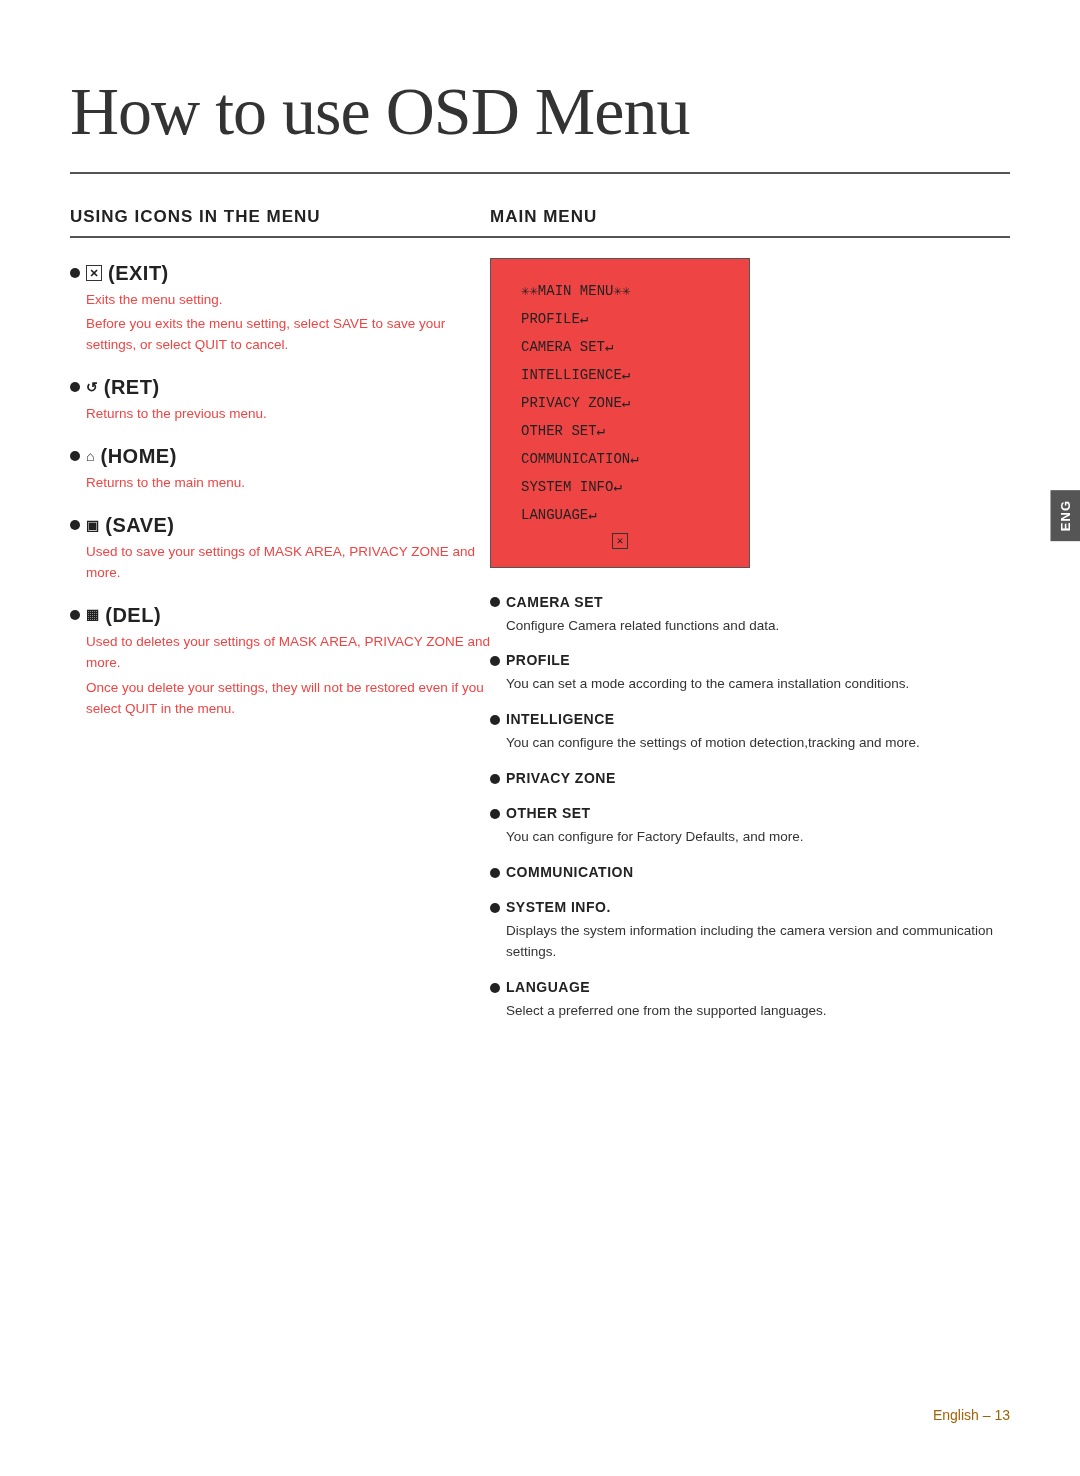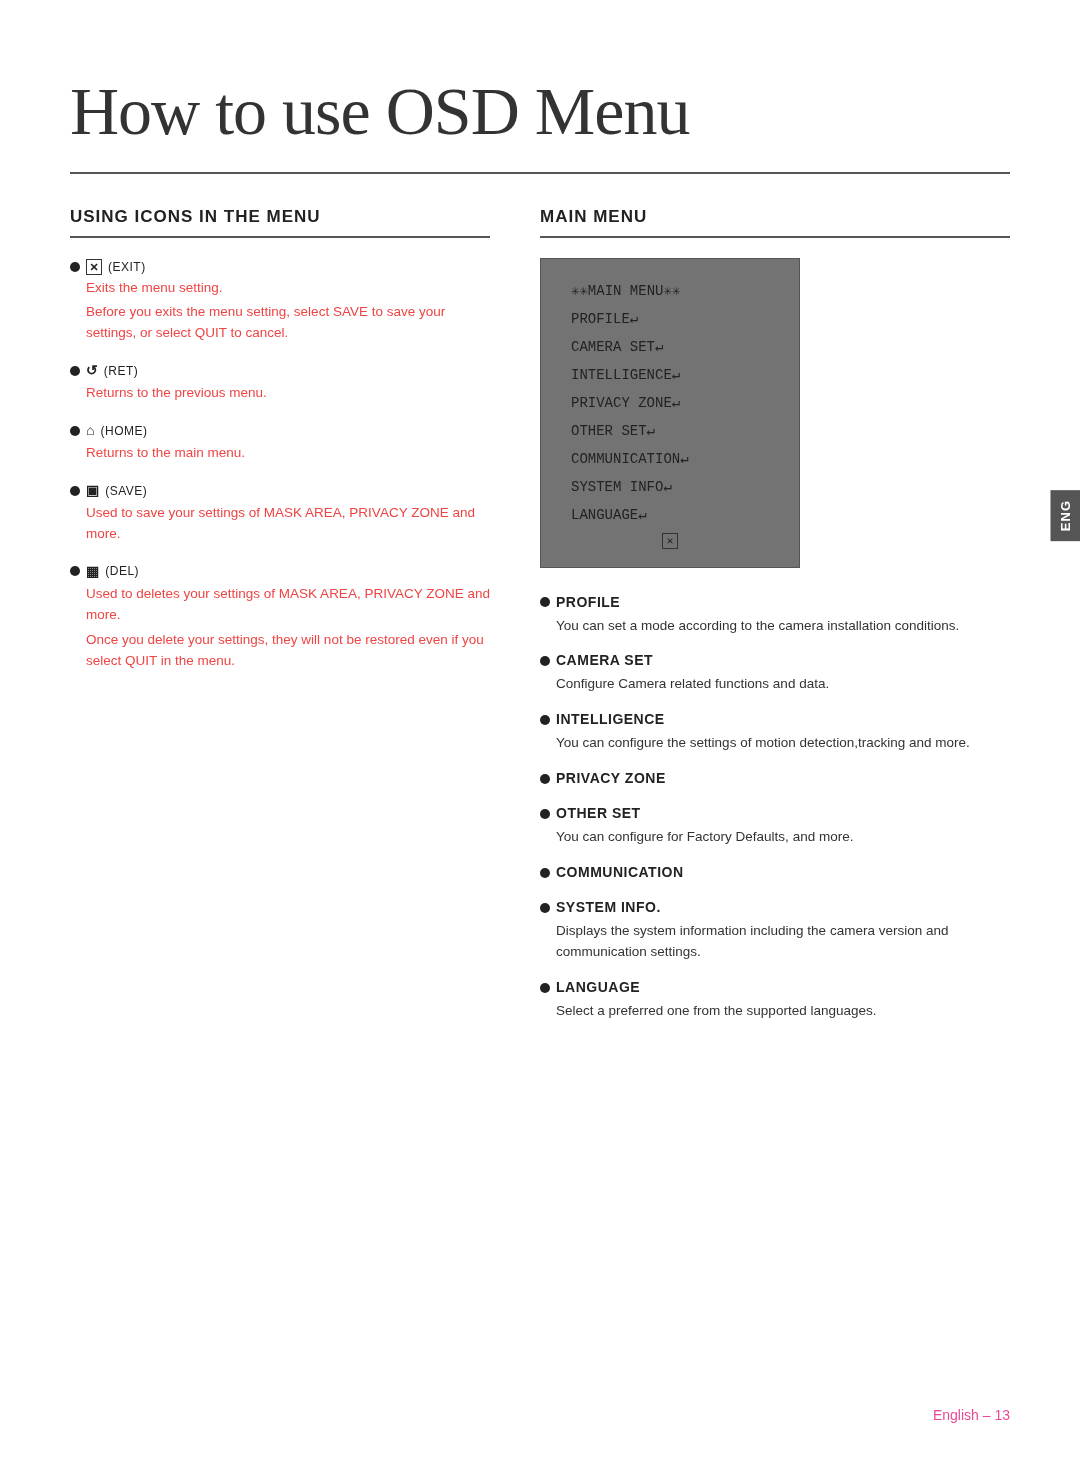--- a/index.html
+++ b/index.html
@@ -25,21 +25,20 @@
     }
 
     .top-divider {
       border: none;
       border-top: 2px solid #555;
       margin-bottom: 30px;
     }
 
     .two-col {
       display: flex;
-      gap: 50px;
     }
 
     .left-col {
       width: 420px;
       flex-shrink: 0;
     }
 
     .right-col {
       flex: 1;
     }
@@ -74,43 +73,43 @@
     .bullet-icon {
       display: inline-block;
       width: 10px;
       height: 10px;
       border-radius: 50%;
       background: #222;
       flex-shrink: 0;
     }
 
     .icon-text {
-      font-size: 12px;
-      font-weight: 400;
+      font-size: 20px;
+      font-weight: 700;
       letter-spacing: 0.5px;
     }
 
     .desc-text {
       font-size: 13.5px;
       color: #ef4444;
       line-height: 1.55;
       margin-left: 16px;
       margin-bottom: 4px;
     }
 
     .menu-box {
       border: 1px solid #555;
       padding: 18px 30px 18px 30px;
       margin-bottom: 24px;
       display: inline-block;
       font-family: 'Courier New', Courier, monospace;
       font-size: 14px;
       line-height: 2;
       color: #222;
-      background: #737373;
+      background: #ef4444;
       min-width: 260px;
     }
 
     .menu-box .menu-line {
       display: block;
       white-space: nowrap;
     }
 
     .menu-box .menu-close {
       display: flex;
@@ -151,21 +150,21 @@
       font-size: 13px;
       font-weight: 700;
       letter-spacing: 1px;
     }
 
     .page-footer {
       position: absolute;
       bottom: 50px;
       right: 70px;
       font-size: 14px;
-      color: #ec4899;
+      color: #a16207;
     }
 
     .x-icon {
       display: inline-block;
       width: 16px;
       height: 16px;
       border: 1.5px solid #333;
       text-align: center;
       line-height: 14px;
       font-size: 11px;
@@ -269,32 +268,32 @@
       <span class="menu-line">LANGUAGE↵</span>
       <div class="menu-close">
         <span class="x-icon">✕</span>
       </div>
     </div>
 
     
     <div class="menu-item-section">
       <div class="menu-item-title">
         <span class="bullet-icon"></span>
+        <span>CAMERA SET</span>
+      </div>
+      <p class="menu-item-desc">Configure Camera related functions and data.</p>
+    </div>
+
+    
+    <div class="menu-item-section">
+      <div class="menu-item-title">
+        <span class="bullet-icon"></span>
         <span>PROFILE</span>
       </div>
       <p class="menu-item-desc">You can set a mode according to the camera installation conditions.</p>
-    </div>
-
-    
-    <div class="menu-item-section">
-      <div class="menu-item-title">
-        <span class="bullet-icon"></span>
-        <span>CAMERA SET</span>
-      </div>
-      <p class="menu-item-desc">Configure Camera related functions and data.</p>
     </div>
 
     
     <div class="menu-item-section">
       <div class="menu-item-title">
         <span class="bullet-icon"></span>
         <span>INTELLIGENCE</span>
       </div>
       <p class="menu-item-desc">You can configure the settings of motion detection,tracking and more.</p>
     </div>

